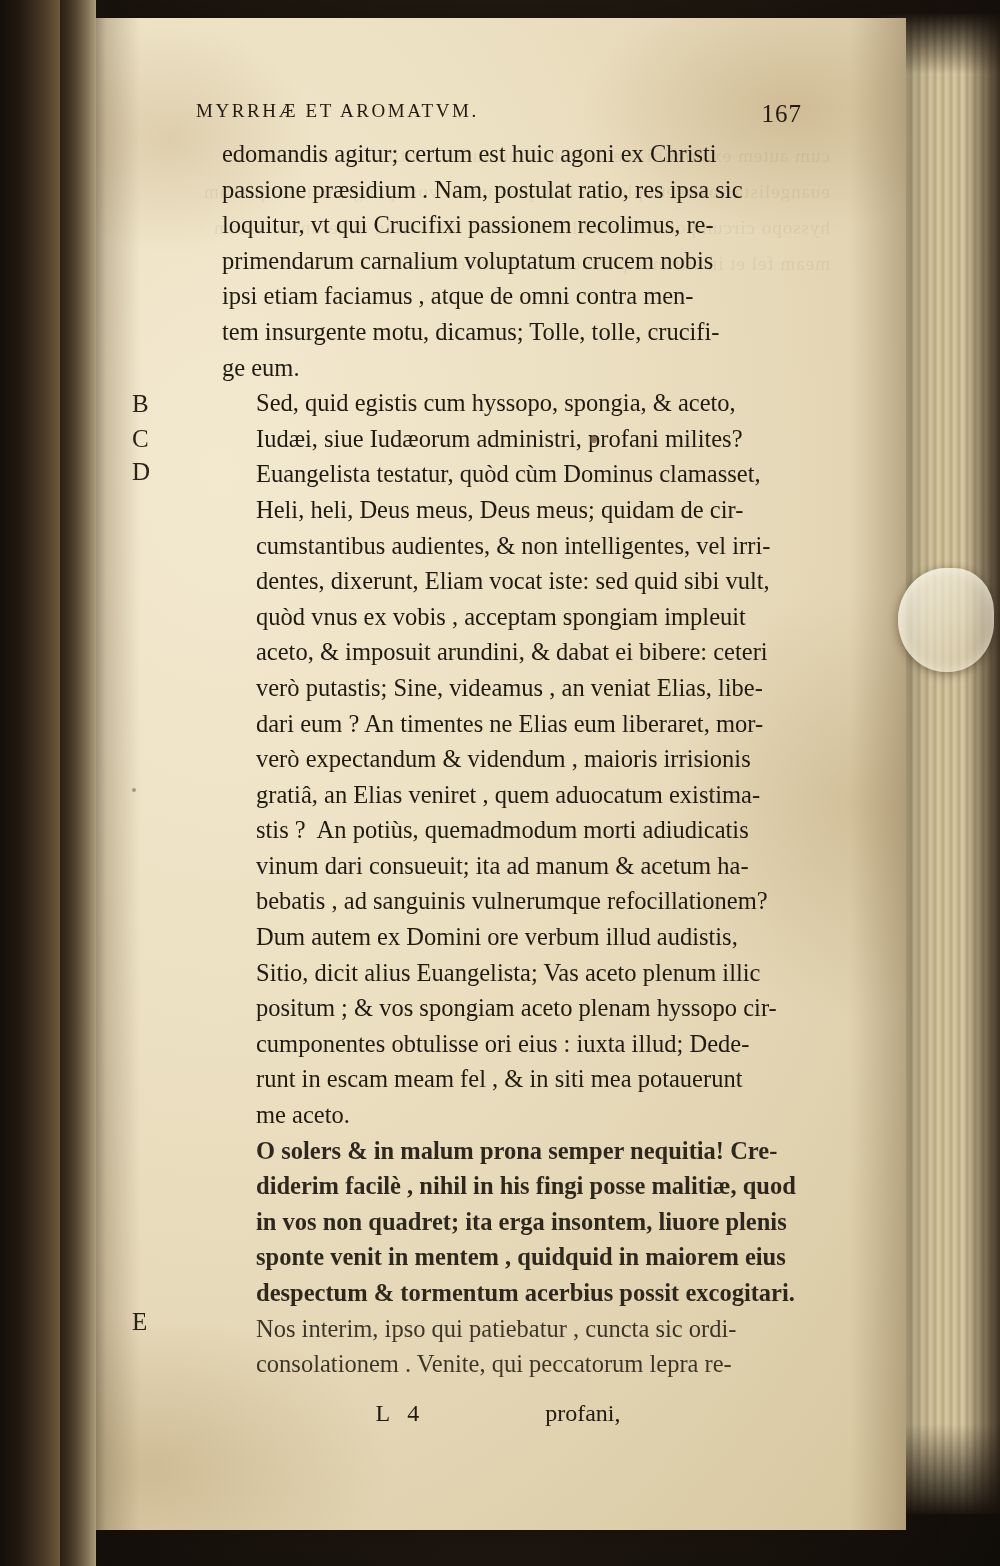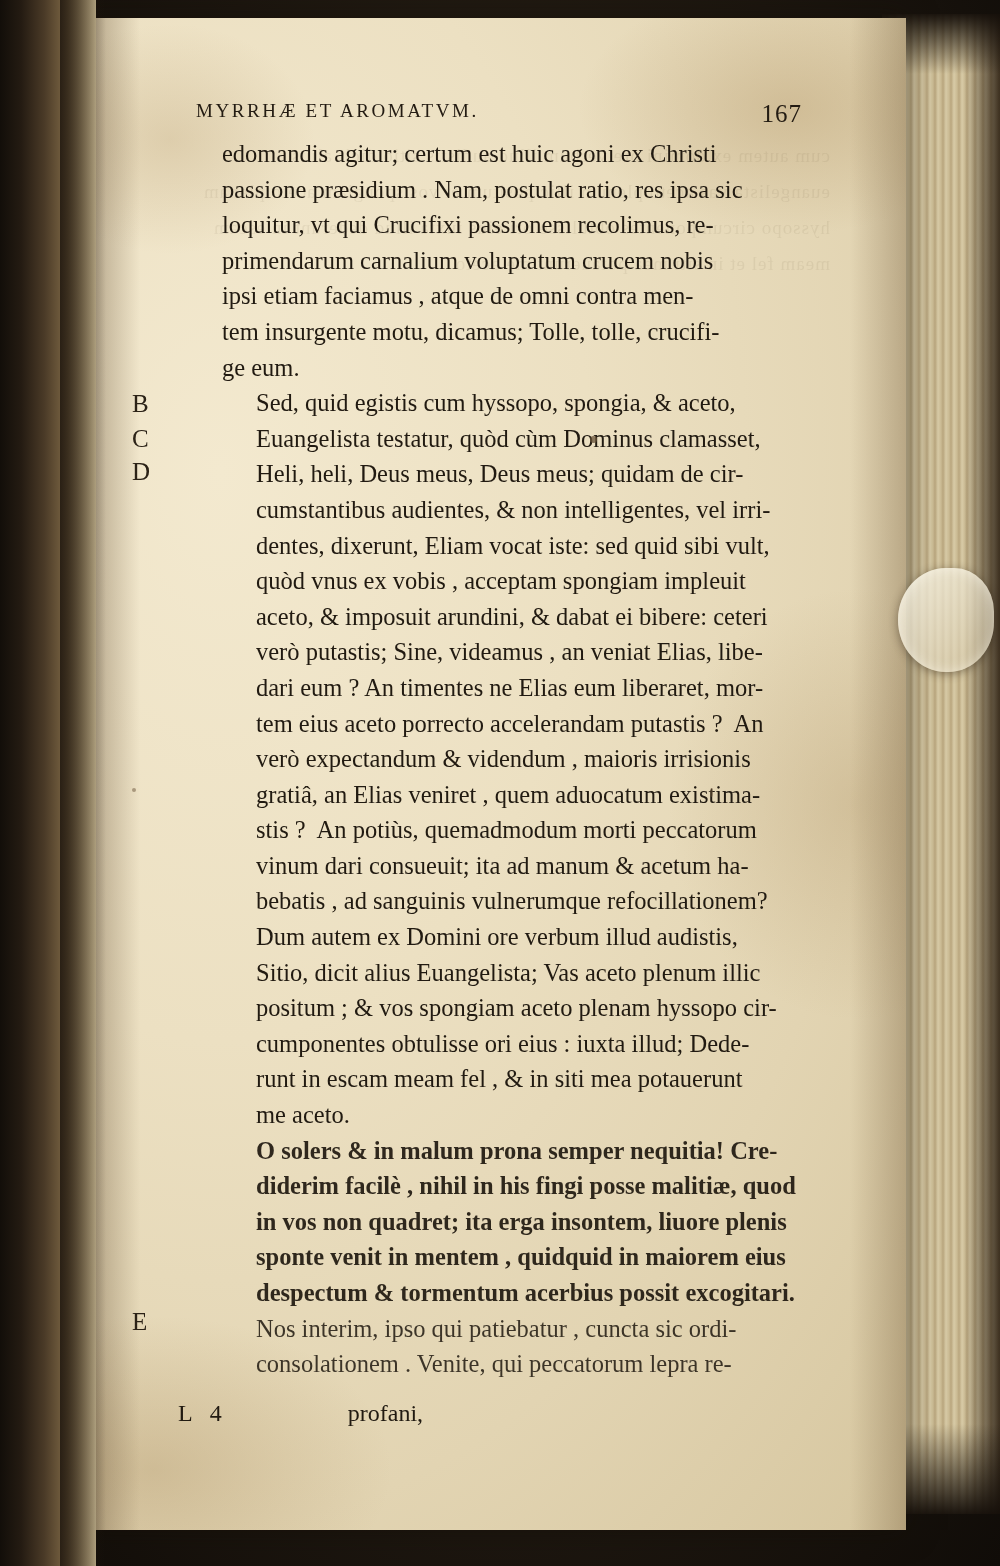--- a/index.html
+++ b/index.html
@@ -203,21 +203,21 @@
     line-height: 35.6px;
     color: #2a2116;
   }
   .ml {
     position: absolute;
     left: 0;
   }
 
   .catchline {
     display: flex;
-    justify-content: flex-start;
+    justify-content: center;
     gap: 120px;
     margin-top: 14px;
     font-size: 24px;
     color: #211a11;
   }
   .sig { letter-spacing: 6px; }
 
   
   .ink-fade-1 { opacity: 0.93; font-weight: bold; }
   .ink-fade-2 { opacity: 0.86; }
@@ -267,32 +267,32 @@
           <span class="line">passione præsidium . Nam, postulat ratio, res ipsa sic</span>
           <span class="line">loquitur, vt qui Crucifixi passionem recolimus, re-</span>
           <span class="line">primendarum carnalium voluptatum crucem nobis</span>
           <span class="line">ipsi etiam faciamus , atque de omni contra men-</span>
           <span class="line">tem insurgente motu, dicamus; Tolle, tolle, crucifi-</span>
           <span class="line">ge eum.</span>
         </p>
 
         <p class="para indent">
           <span class="line">Sed, quid egistis cum hyssopo, spongia, &amp; aceto,</span>
+          <span class="line">Iudæi, siue Iudæorum administri, profani milites?</span>
           <span class="line">Euangelista testatur, quòd cùm Dominus clamasset,</span>
           <span class="line">Heli, heli, Deus meus, Deus meus; quidam de cir-</span>
           <span class="line">cumstantibus audientes, &amp; non intelligentes, vel irri-</span>
           <span class="line">dentes, dixerunt, Eliam vocat iste: sed quid sibi vult,</span>
           <span class="line">quòd vnus ex vobis , acceptam spongiam impleuit</span>
           <span class="line">aceto, &amp; imposuit arundini, &amp; dabat ei bibere: ceteri</span>
           <span class="line">verò putastis; Sine, videamus , an veniat Elias, libe-</span>
           <span class="line">dari eum ? An timentes ne Elias eum liberaret, mor-</span>
-          <span class="line">tem eius aceto porrecto accelerandam putastis ?  An</span>
           <span class="line">verò expectandum &amp; videndum , maioris irrisionis</span>
           <span class="line">gratiâ, an Elias veniret , quem aduocatum existima-</span>
-          <span class="line">stis ?  An potiùs, quemadmodum morti peccatorum</span>
+          <span class="line">stis ?  An potiùs, quemadmodum morti adiudicatis</span>
           <span class="line">vinum dari consueuit; ita ad manum &amp; acetum ha-</span>
           <span class="line">bebatis , ad sanguinis vulnerumque refocillationem?</span>
           <span class="line">Dum autem ex Domini ore verbum illud audistis,</span>
           <span class="line">Sitio, dicit alius Euangelista; Vas aceto plenum illic</span>
           <span class="line">positum ; &amp; vos spongiam aceto plenam hyssopo cir-</span>
           <span class="line">cumponentes obtulisse ori eius : iuxta illud; Dede-</span>
           <span class="line">runt in escam meam fel , &amp; in siti mea potauerunt</span>
           <span class="line">me aceto.</span>
         </p>
 

